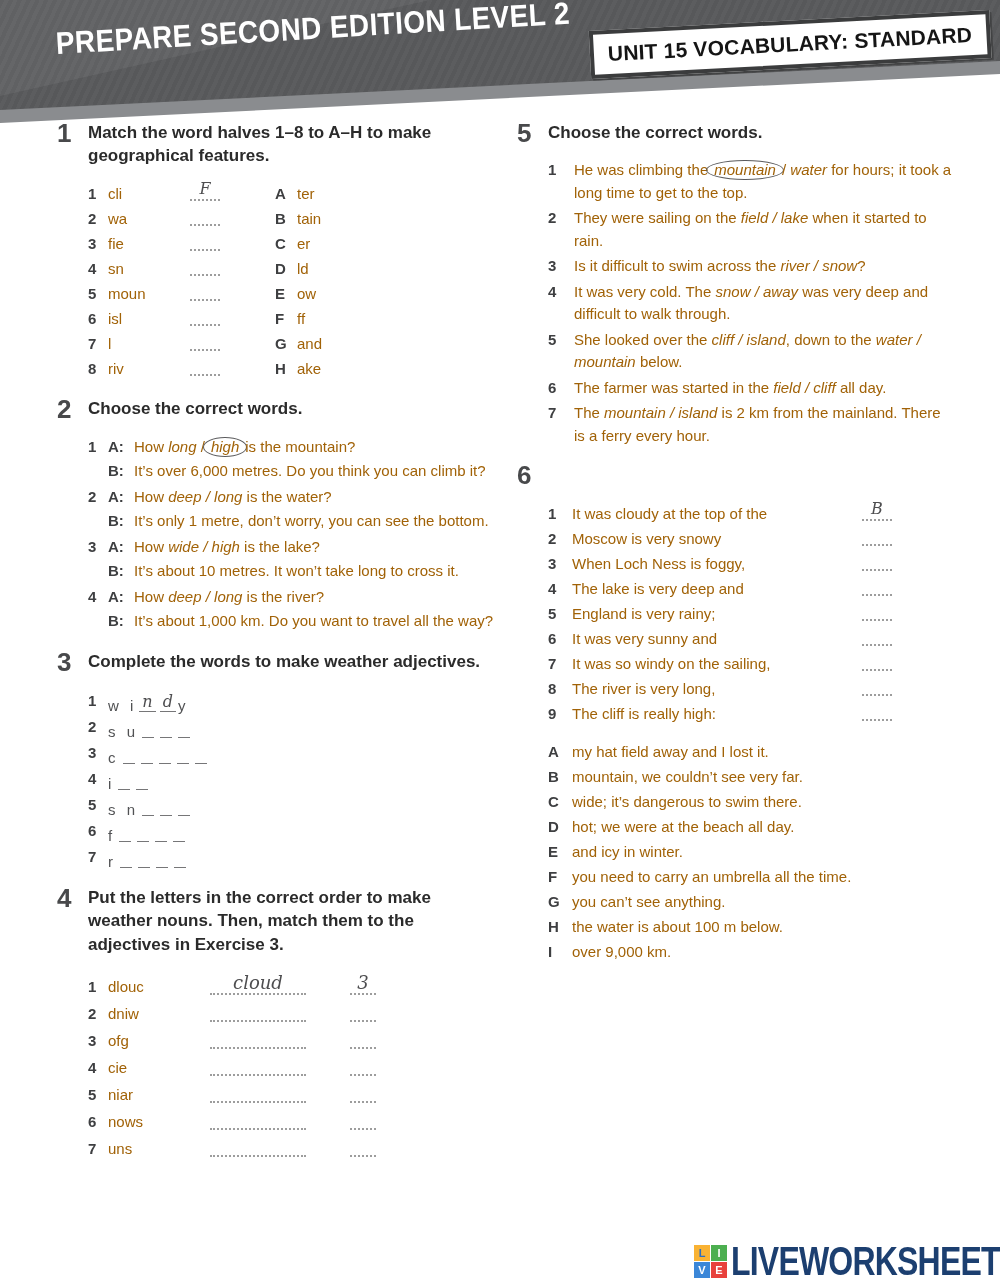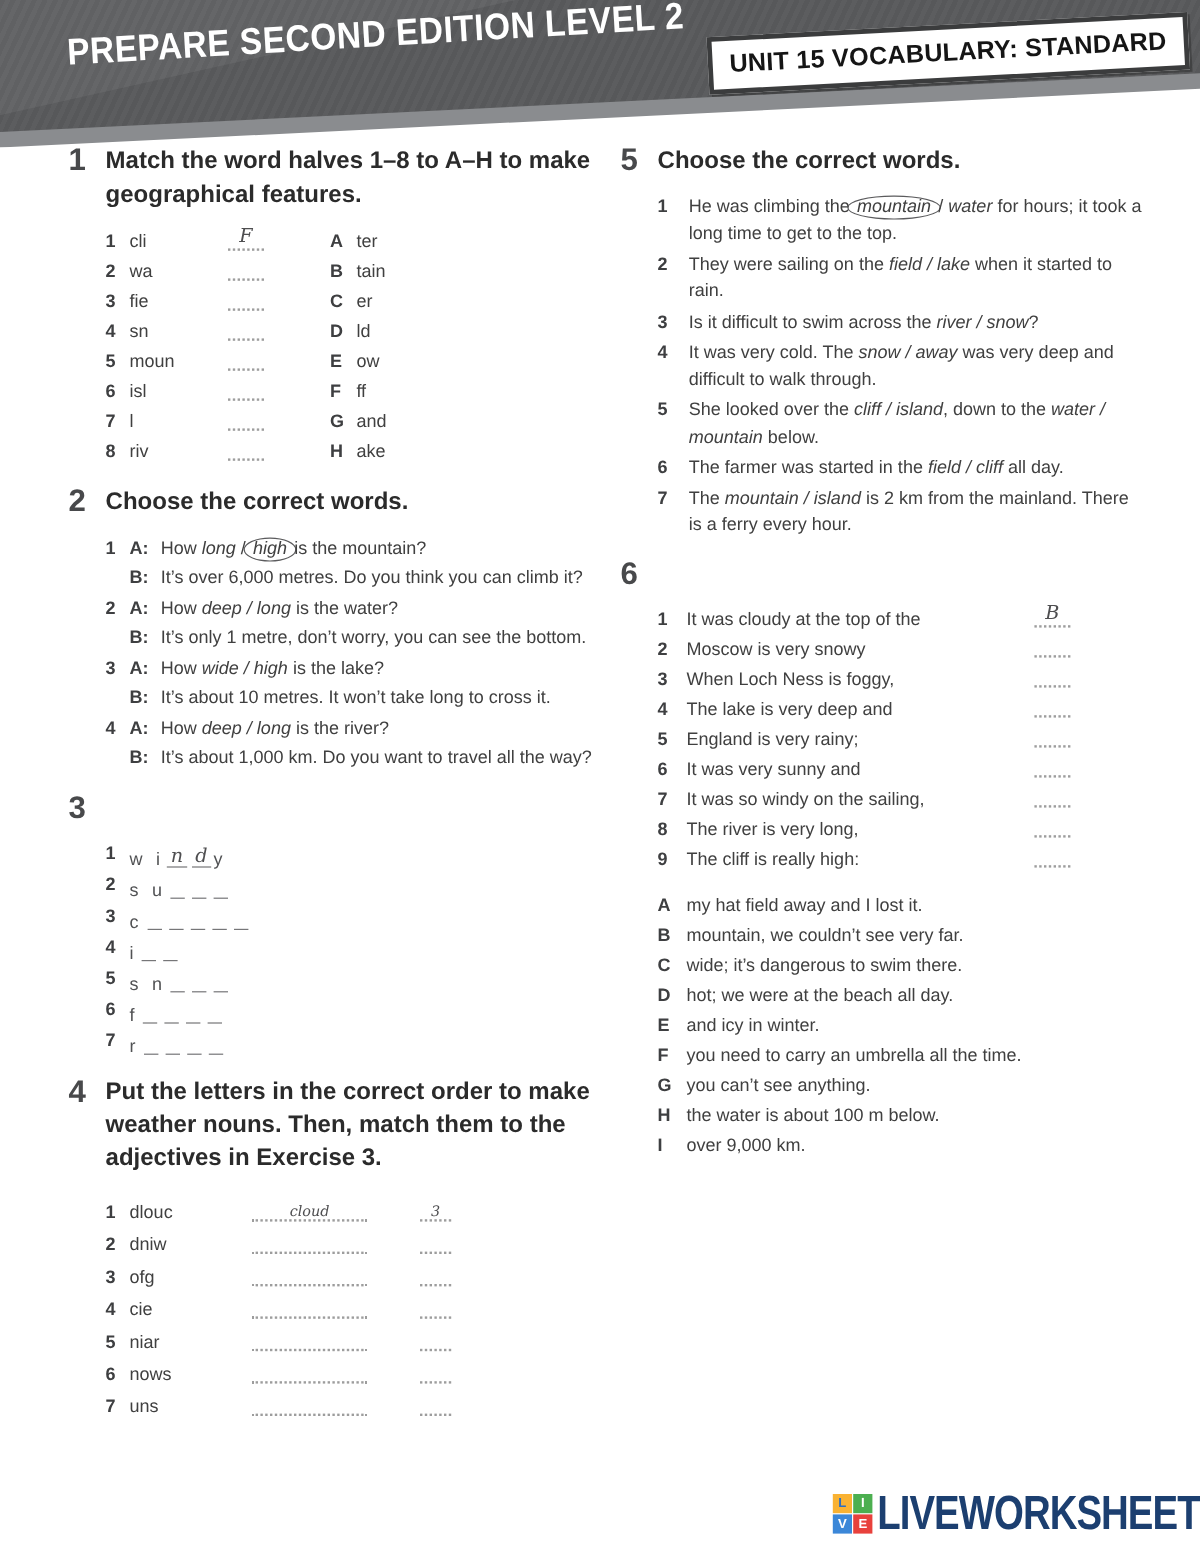--- a/index.html
+++ b/index.html
@@ -43,23 +43,23 @@
   }
 
   
   .col { position:absolute; top:119px; width:438px; }
   .col-left  { left:57px; }
   .col-right { left:517px; }
 
   .ex { margin-bottom:14px; }
   .ex-head { display:flex; margin-bottom:13px; }
   .ex-num  { flex:none; width:31px; font-size:26px; font-weight:bold; color:#48494b; line-height:1; padding-top:1px; }
-  .ex-title{ font-size:20px; font-weight:bold; color:#2b2b2b; line-height:1.38; padding-top:2px; }
-
-  .body-txt, .it-word, .opt-text { color:#404040; }
+  .ex-title{ font-size:17px; font-weight:bold; color:#2b2b2b; line-height:1.38; padding-top:2px; }
+
+  .body-txt, .it-word, .opt-text { color:#a16207; }
   .it-num, .opt-letter { font-weight:bold; color:#3e3f41; }
   .it { font-style:italic; }
 
   
   .circled {
     display:inline-block; border:1.7px solid #5b5b5d; border-radius:50%;
     padding:0 7px 1px; margin:0 -2px; line-height:1.15;
   }
 
   
@@ -97,21 +97,21 @@
   .hand-letter {
     font-family:"DejaVu Serif", serif; font-style:italic; font-size:16px; color:#4e4e50;
     border-bottom:1.7px solid #767678; padding:0 3px; margin:0 2px 2px 2px; line-height:1.05;
   }
 
   
   .ex4-list { margin-left:31px; margin-top:17px; }
   .ex4-row { display:grid; grid-template-columns:20px 102px 140px 60px; align-items:center; height:27px; font-size:15px; }
   .ex4-word-line { width:96px; height:17px; }
   .ex4-match-line { width:26px; height:17px; }
-  .ex4-row .hand { font-size:12px; bottom:0; }
+  .ex4-row .hand { font-size:18px; bottom:0; }
 
   
   .ex6-list { margin-left:31px; }
   .ex6-row { display:grid; grid-template-columns:24px 290px 44px; align-items:center; height:25px; font-size:15px; }
   .ex6-blank { width:30px; height:16px; }
   .ex6-row .hand { font-size:16px; }
   .ex6-opts { margin-left:31px; margin-top:13px; }
   .ex6-opt { display:grid; grid-template-columns:24px auto; font-size:15px; line-height:25px; }
 
   
@@ -260,20 +260,21 @@
                 <span class="body-txt"><span>It’s about 1,000 km. Do you want to travel all the way?</span></span>
               </div>
             </div>
           </div>
         </div>
     </section>
 
     <section class="ex">
       <div class="ex-head">
         <div class="ex-num">3</div>
+        <div class="ex-title">Complete the words to make weather adjectives.</div>
       </div>
       <div class="ex3-list" id="ex3-items">
           <div class="ex3-row">
             <span class="it-num">1</span>
             <span class="sp-letters">w i</span>
             <span class="hand-letter">n</span>
             <span class="hand-letter">d</span>
             <span class="sp-letters">y</span>
           </div>
           <div class="ex3-row">

